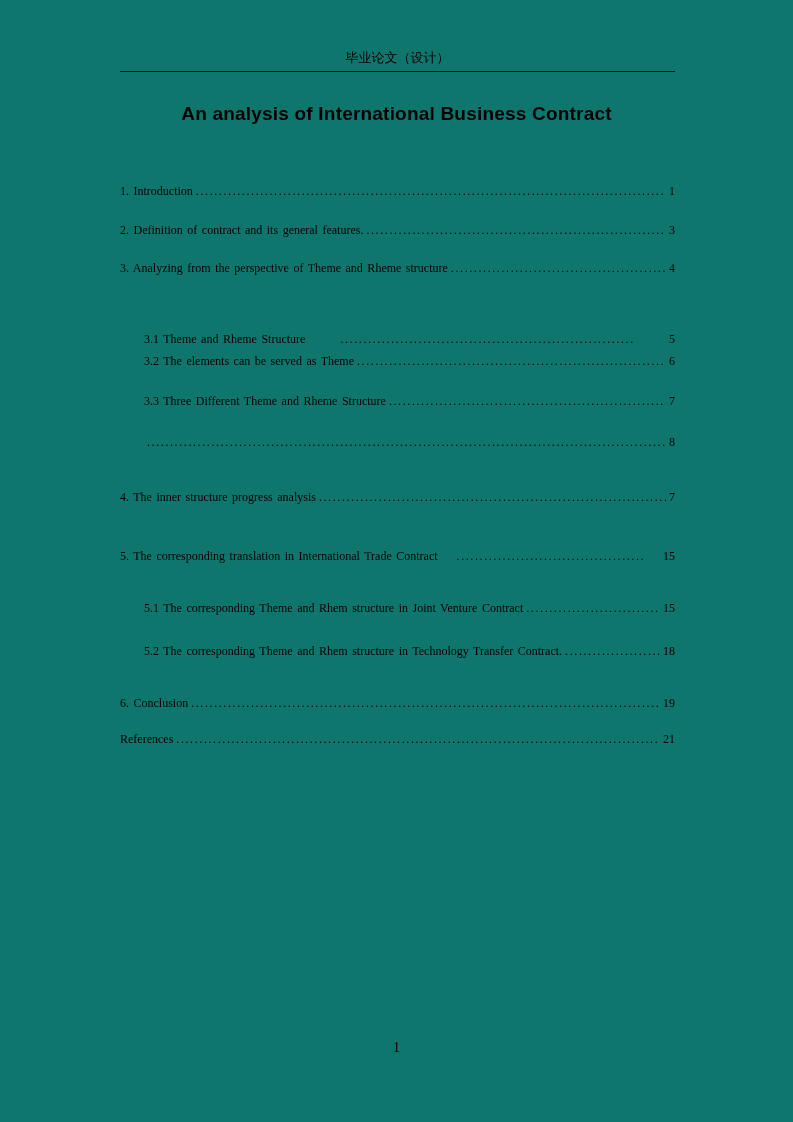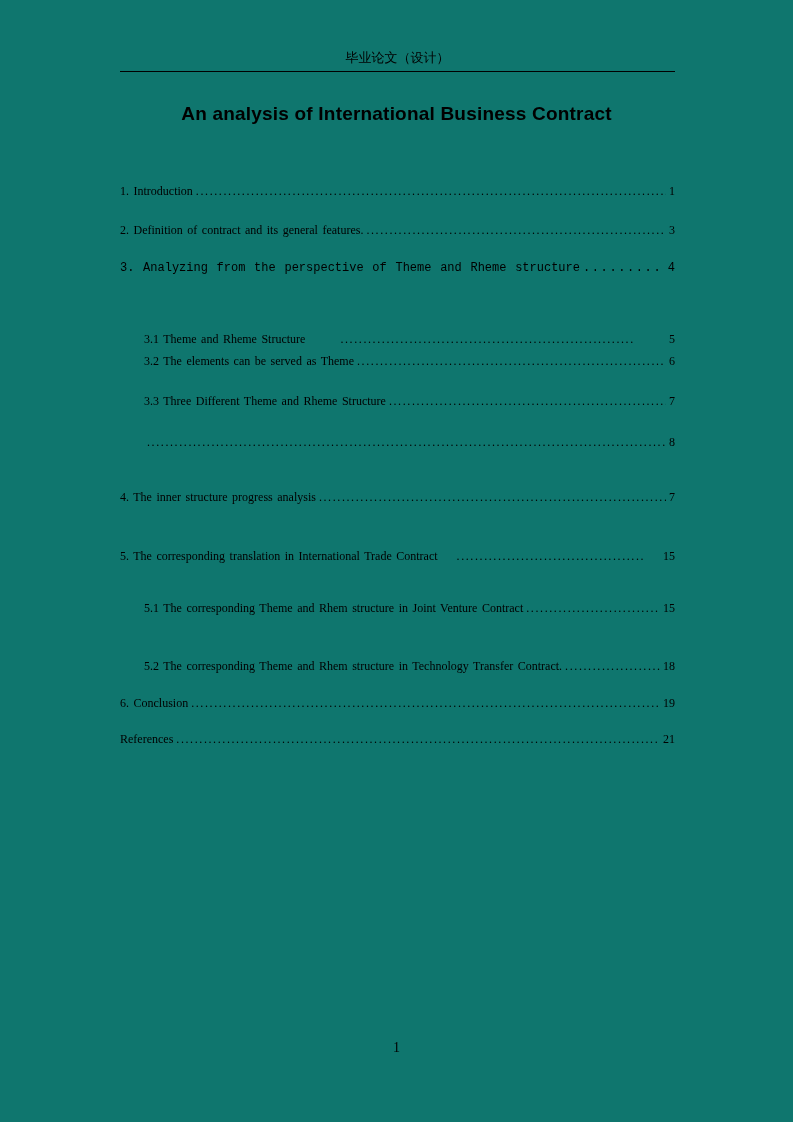--- a/index.html
+++ b/index.html
@@ -60,29 +60,29 @@
     min-width: 8px;
   }
   .toc-leader::after {
     content: "...........................................................................................................................................................................................................................";
     letter-spacing: 1.6px;
   }
   .toc-page { white-space: nowrap; }
 
   .r1  { top: 182px; }
   .r2  { top: 221px; }
-  .r3  { top: 259px; font-family: Liberation Mono, monospace; }
+  .r3  { top: 259px; }
   .r4  { top: 330px; gap: 32px; }
   .r5  { top: 352px; }
   .r6  { top: 392px; }
   .r7  { top: 433px; }
   .r8  { top: 488px; }
   .r9  { top: 547px; gap: 16px; }
   .r10 { top: 599px; }
-  .r11 { top: 642px; margin-top: 15px; }
+  .r11 { top: 642px; }
   .r12 { top: 694px; }
   .r13 { top: 730px; }
 
   
   .footer-page {
     position: absolute;
     top: 1039px; left: 0; width: 793px;
     text-align: center;
     font-size: 14px;
     line-height: 18px;

